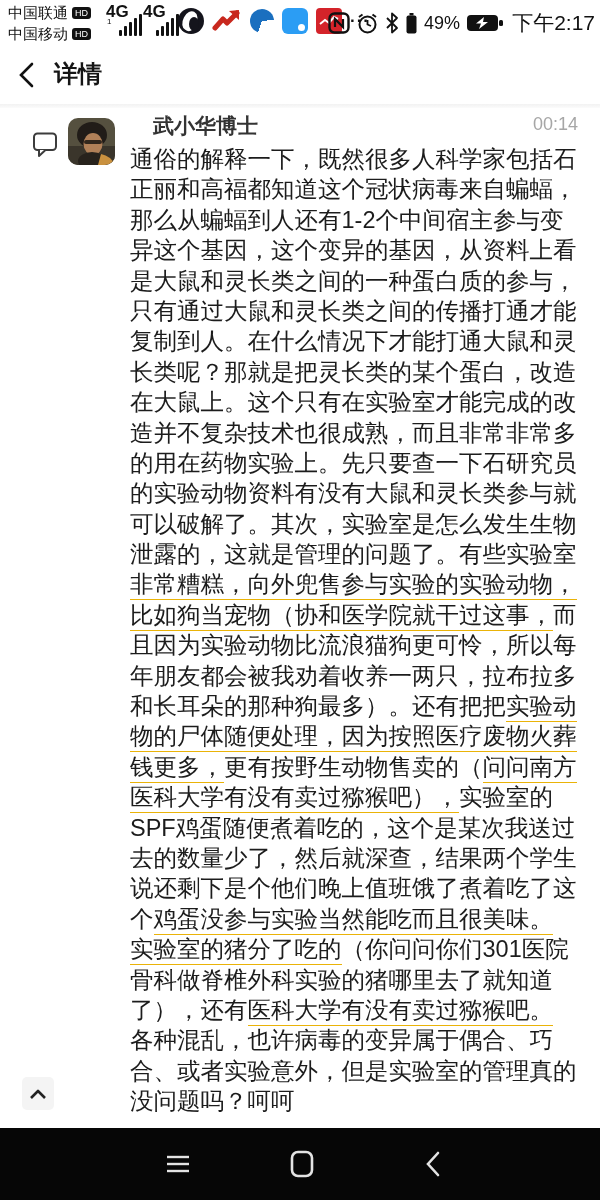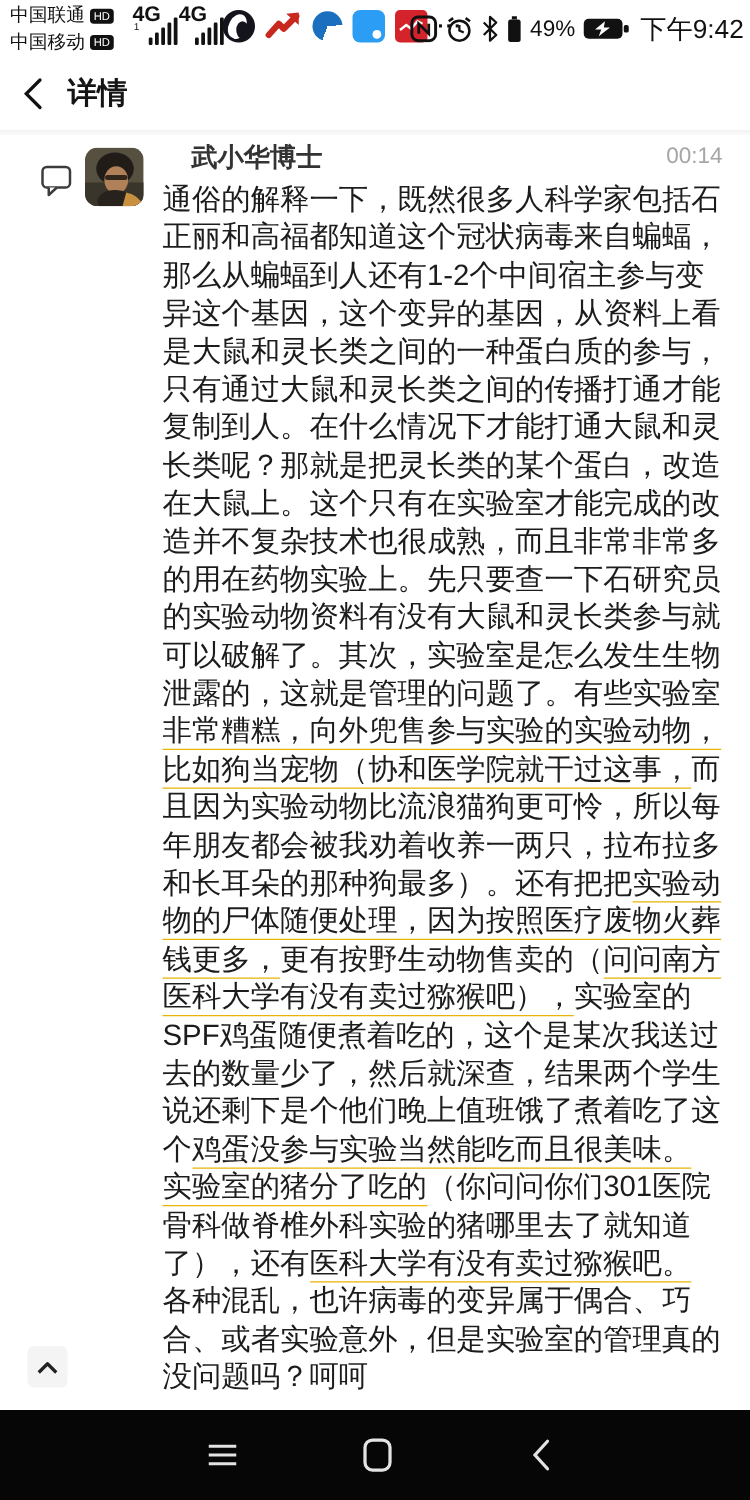--- a/index.html
+++ b/index.html
@@ -124,21 +124,21 @@
       <svg width="13" height="23" viewBox="0 0 13 23">
         <rect x="4.5" y="1" width="4" height="2.5" fill="#111"></rect>
         <rect x="1.5" y="3.5" width="10" height="18" rx="2" fill="#111"></rect>
       </svg>
       <span class="pct">49%</span>
       <svg width="38" height="20" viewBox="0 0 38 20">
         <rect x="1" y="2" width="31" height="16" rx="4" fill="#111"></rect>
         <rect x="33" y="7" width="4" height="6" rx="1.5" fill="#111"></rect>
         <path d="M18,4 L10,10.5 L15,10.5 L13,16 L22,9 L17,9 Z" fill="#ffffff"></path>
       </svg>
-      <span class="clock-txt">下午9:42</span>
+      <span class="clock-txt">下午2:17</span>
     </div>
   </div>
 
   <div class="navbar">
     <svg class="nav-back" viewBox="0 0 26 30">
       <polyline points="18,4 7,15 18,26" fill="none" stroke="#111" stroke-width="2.6" stroke-linecap="round"></polyline>
     </svg>
     <div class="nav-title">详情</div>
   </div>
   <div class="card-edge"></div>

